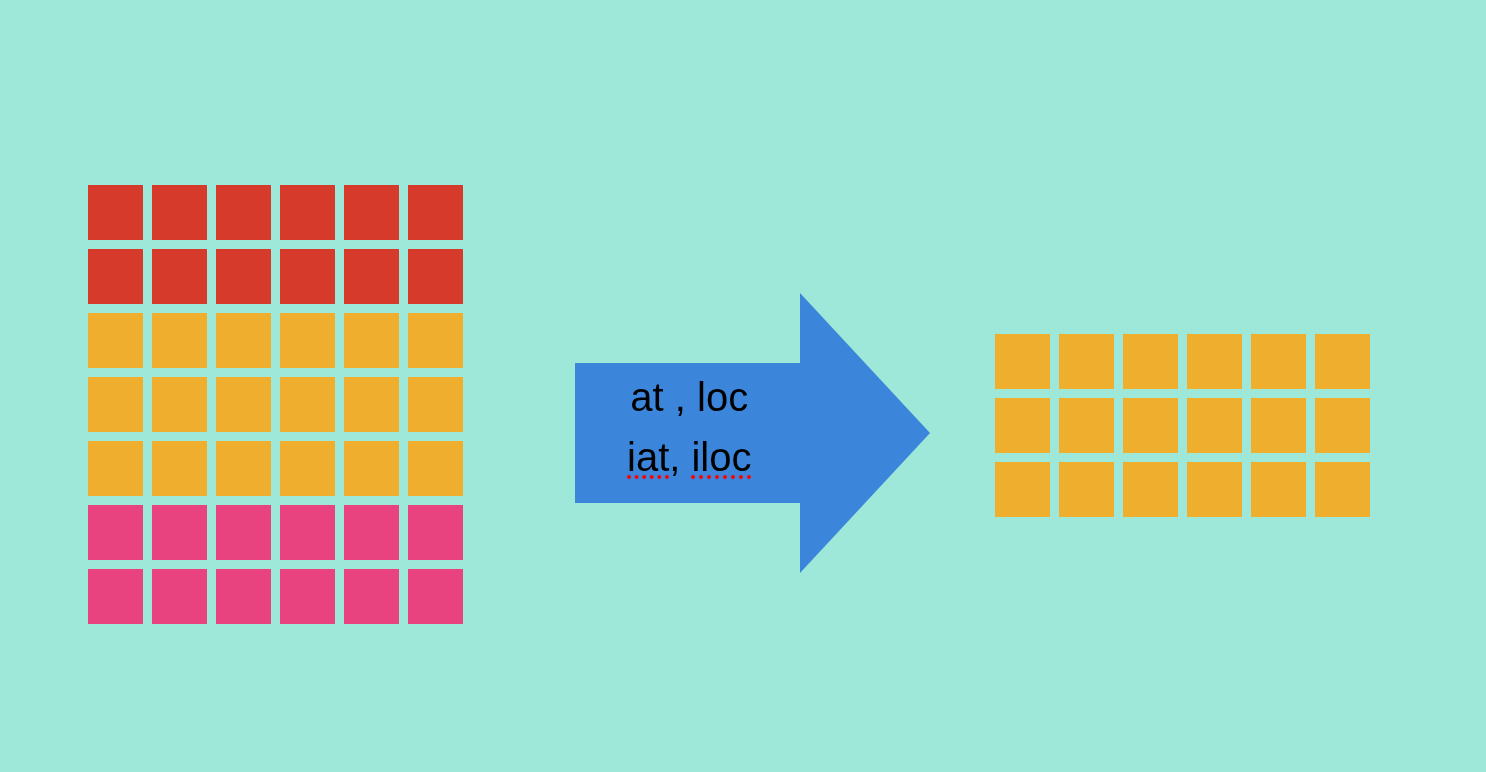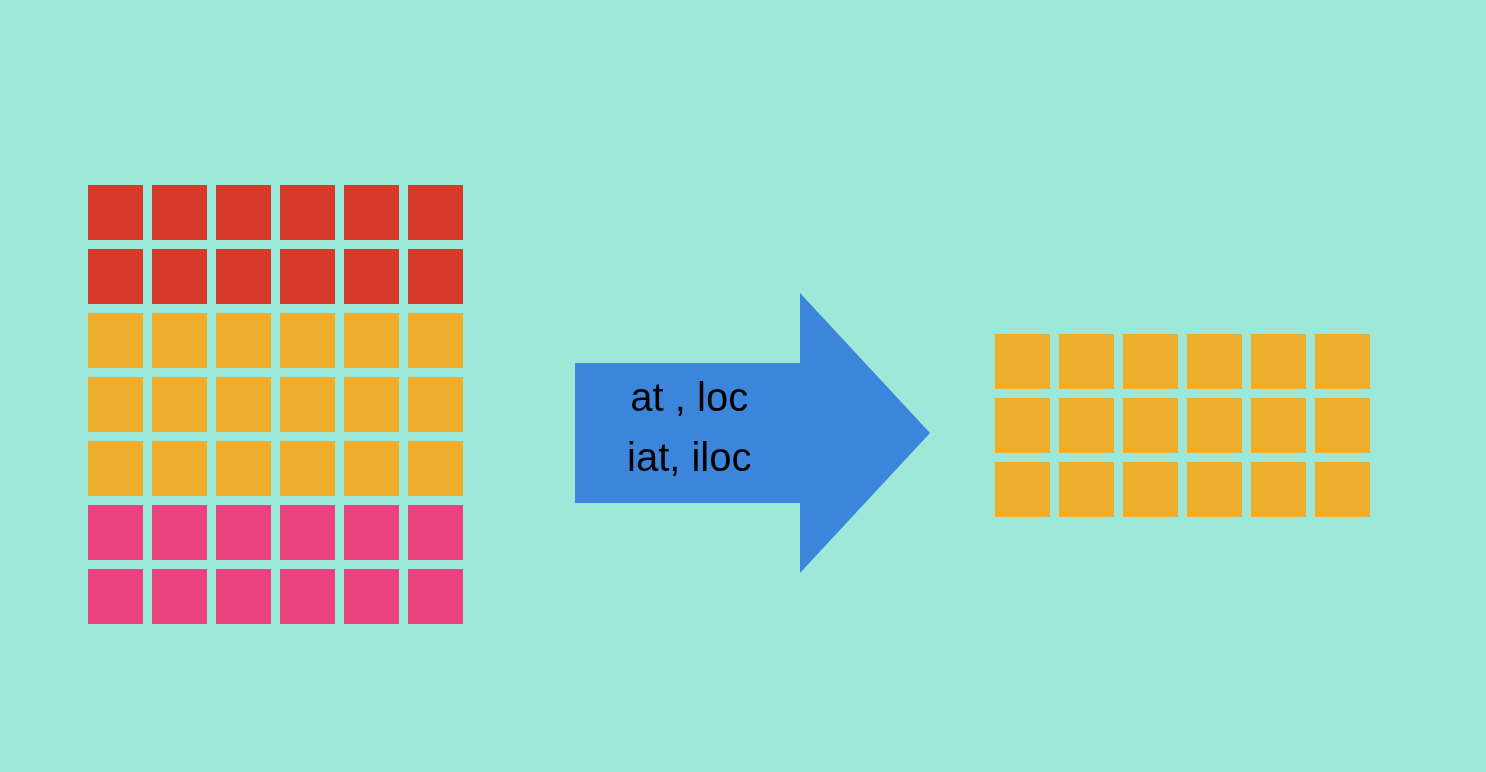--- a/index.html
+++ b/index.html
@@ -45,20 +45,21 @@
       position: absolute;
       left: 627px;
       top: 367px;
       color: #000000;
       font-size: 40px;
       line-height: 1.5;
       font-weight: 400;
       text-align: center;
     }
     .arrow-text .underline {
+      text-decoration: underline;
       text-decoration-style: dotted;
       text-decoration-color: #ff0000;
       text-underline-offset: 4px;
       margin-top: 6px;
     }
   </style>
 </head>
 <body>
 
 <div class="grid left-grid">

